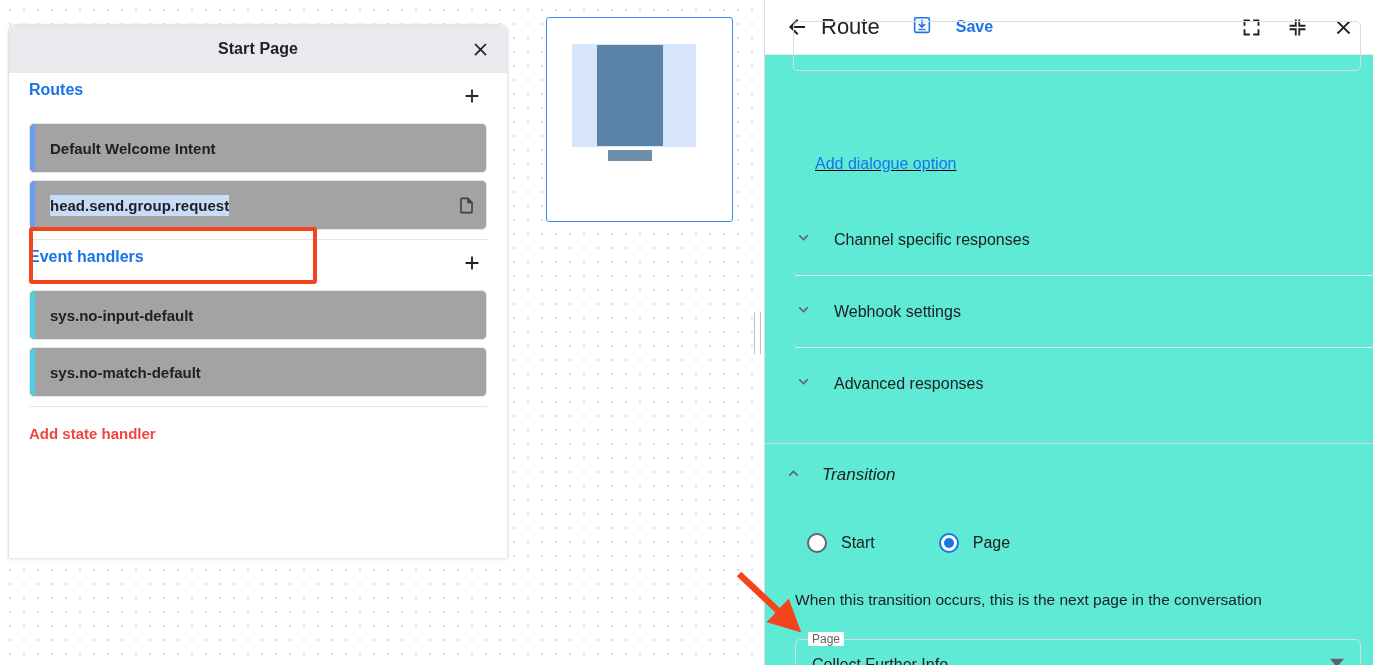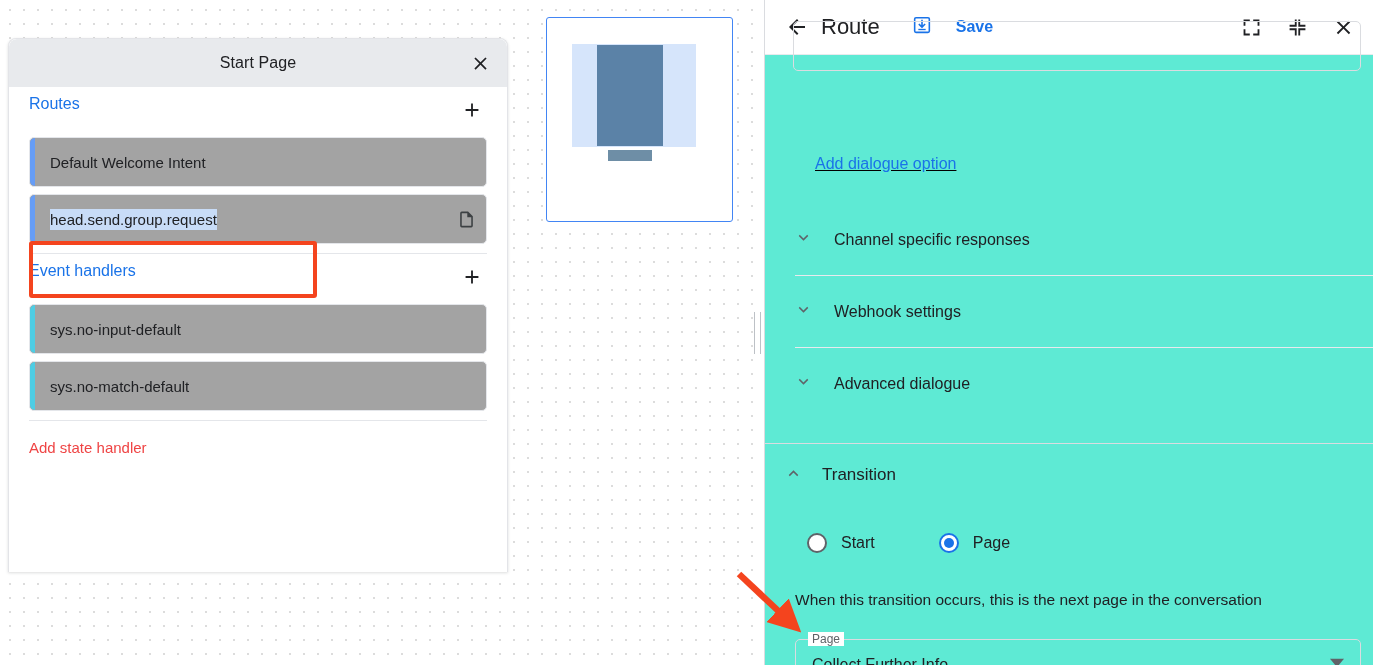--- a/index.html
+++ b/index.html
@@ -15,28 +15,29 @@
   .canvas {
     position: absolute; left: 0; top: 0; width: 765px; height: 665px;
     background-color: #ffffff;
     background-image: radial-gradient(#dcdcdc 1.1px, transparent 1.2px);
     background-size: 14px 14px;
     background-position: 3px 3px;
   }
 
   
   .startpage {
-    position: absolute; left: 8px; top: 38px;
+    position: absolute; left: 8px; top: 24px;
     width: 500px; height: 534px;
     background: #ffffff;
     border-radius: 8px 8px 0 0;
     border: 1px solid #e3e4e8;
     border-bottom: none;
     box-shadow: 0 1px 3px rgba(60,64,67,.18);
     overflow: hidden;
+    font-weight: bold;
   }
   .sp-header {
     position: relative; height: 48px;
     background: #e8eaed;
     border-radius: 8px 8px 0 0;
     display: flex; align-items: center; justify-content: center;
   }
   .sp-title { font-size: 16px; color: #202124; letter-spacing: .1px; }
   .sp-close {
     position: absolute; right: 12px; top: 50%; transform: translateY(-50%);
@@ -327,29 +328,29 @@
           <span class="collapse-label">Webhook settings</span>
         </div>
         <div class="sec-divider"></div>
 
         <div class="collapse-row">
           <span>
             <svg width="17" height="17" viewBox="0 0 24 24" fill="none" stroke="#5f6368" stroke-width="2">
                 <path d="M6 9l6 6 6-6"></path>
               </svg>
           </span>
-          <span class="collapse-label">Advanced dialogue</span>
+          <span class="collapse-label">Advanced responses</span>
         </div>
       </div>
 
       <div style="position:absolute; left:0; top:388px; right:0; height:1px; background:#dadce0;"></div>
 
       <div style="position:absolute; left:0; top:389px; right:0;">
 
-        <div class="collapse-row" style="padding-left:20px; gap:20px; height:62px;">
+        <div class="collapse-row" style="padding-left:20px; gap:20px; height:62px;font-style:italic;">
           <span>
             <svg width="17" height="17" viewBox="0 0 24 24" fill="none" stroke="#5f6368" stroke-width="2">
                 <path d="M6 15l6-6 6 6"></path>
               </svg>
           </span>
           <span class="collapse-label" style="font-size:17px;">Transition</span>
         </div>
 
         <div class="radio-row" style="margin-top:27px;">
           <span class="radio-opt">

